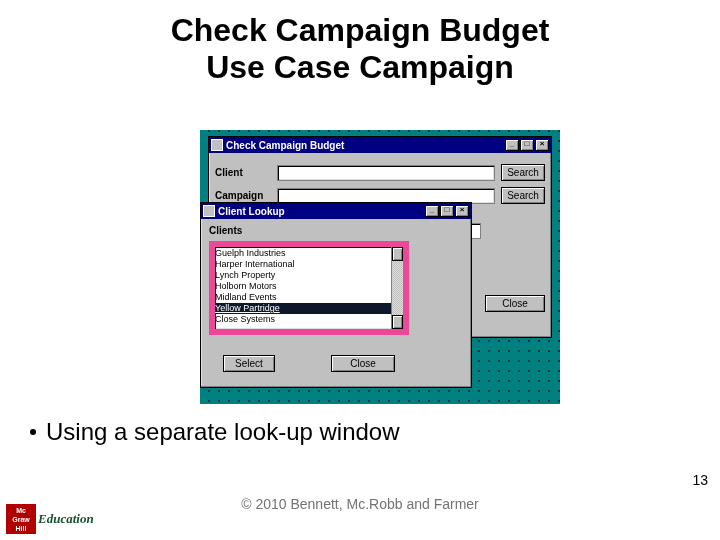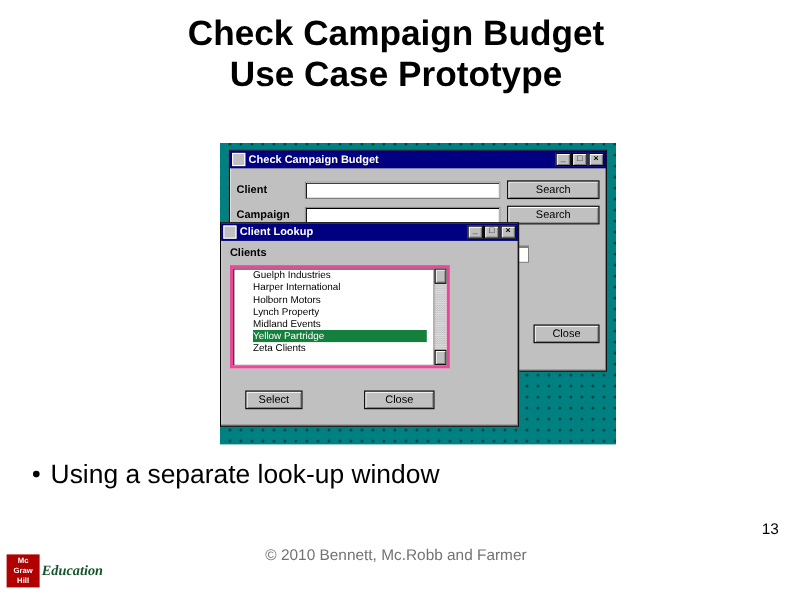--- a/index.html
+++ b/index.html
@@ -90,41 +90,42 @@
     box-shadow: inset 1px 1px 0 #000, inset -1px -1px 0 #dfdfdf;
   }
   .btn {
     background: #c0c0c0;
     border: 1px solid #000;
     box-shadow: inset 1px 1px 0 #fff, inset -1px -1px 0 #808080;
     font-size: 10px;
     text-align: center;
     padding: 2px 4px;
   }
-  .btn-search { width: 84px; }
+  .btn-search { width: 44px; }
   .btn-close-main {
     position: absolute;
     right: 6px;
     top: 158px;
     width: 60px;
   }
   .listbox {
     position: absolute;
     background: #fff;
-    border: 3px solid #ec4899;
+    border: 6px solid #ec4899;
     box-shadow: inset 1px 1px 0 #000, inset -1px -1px 0 #dfdfdf;
     font-size: 9px;
     line-height: 11px;
     overflow: hidden;
-    padding: 1px 18px;
+    padding: 1px 0;
   }
   .listbox .item { white-space: nowrap; }
   .listbox .item.sel {
-    background: #15803d;
+    background: #0f172a;
     color: #fff;
+    text-decoration: underline;
   }
   .scrollbar {
     position: absolute;
     right: 0; top: 0; bottom: 0;
     width: 12px;
     background: repeating-conic-gradient(#c0c0c0 0 25%, #dcdcdc 0 50%) 0 0/2px 2px;
     border-left: 1px solid #808080;
   }
   .scrollbar::before, .scrollbar::after {
     content: "";
@@ -198,21 +199,21 @@
     font-size: 13px;
     color: #14532d;
     font-weight: bold;
   }
 </style>
 </head>
 <body>
 
 <h1 class="slide-title">
   <span>Check Campaign Budget</span><br>
-  <span>Use Case Prototype</span>
+  <span>Use Case Campaign</span>
 </h1>
 
 <div class="screenshot-area">
   <div class="dotgrid"></div>
 
   <div class="win" style="left:8px; top:6px; width:344px; height:202px;">
     <div class="titlebar">
       <span class="sysicon"></span>
       <span class="wintitle">Check Campaign Budget</span>
       <span class="winbtns">
@@ -243,25 +244,25 @@
       <span class="winbtns">
         <span class="winbtn">_</span>
         <span class="winbtn">□</span>
         <span class="winbtn">×</span>
       </span>
     </div>
     <div class="lbl" style="position:absolute; left:8px; top:22px;">Clients</div>
     <div class="listbox" style="left:8px; top:38px; width:200px; height:94px;">
       <div class="item">Guelph Industries</div>
       <div class="item">Harper International</div>
+      <div class="item">Lynch Property</div>
       <div class="item">Holborn Motors</div>
-      <div class="item">Lynch Property</div>
       <div class="item">Midland Events</div>
       <div class="item sel">Yellow Partridge</div>
-      <div class="item">Zeta Clients</div>
+      <div class="item">Close Systems</div>
       <div class="scrollbar"></div>
     </div>
     <div class="btn" style="position:absolute; left:22px; top:152px; width:52px;">Select</div>
     <div class="btn" style="position:absolute; left:130px; top:152px; width:64px;">Close</div>
   </div>
 </div>
 
 <div class="bullet-text">
   <span class="dot"></span><span>Using a separate look-up window</span>
 </div>

